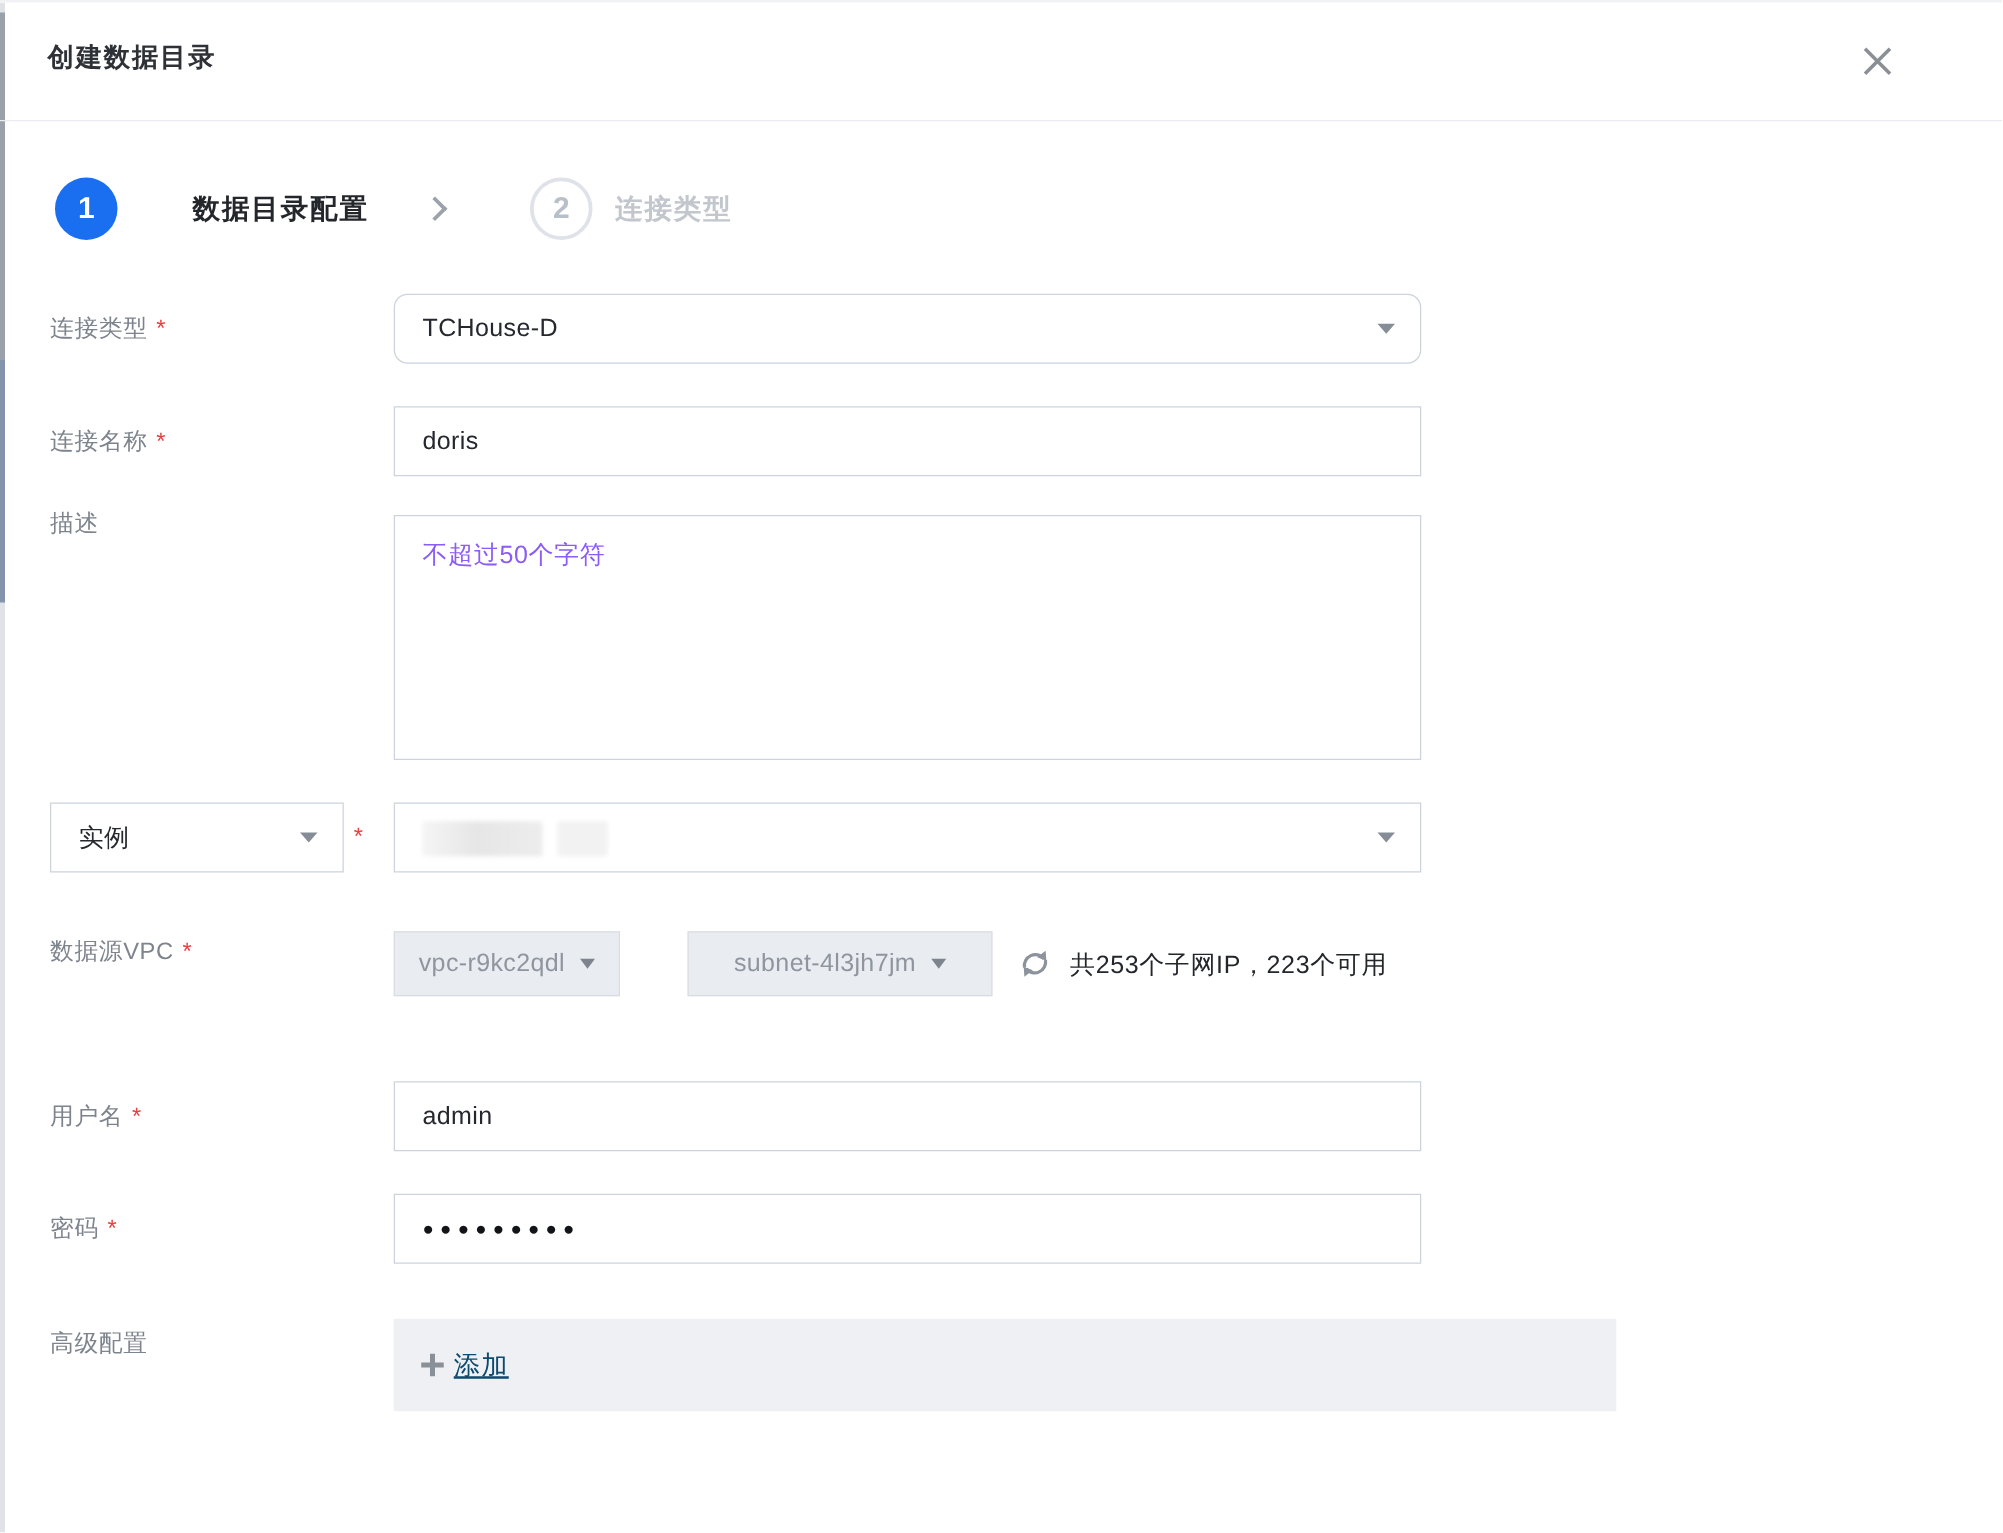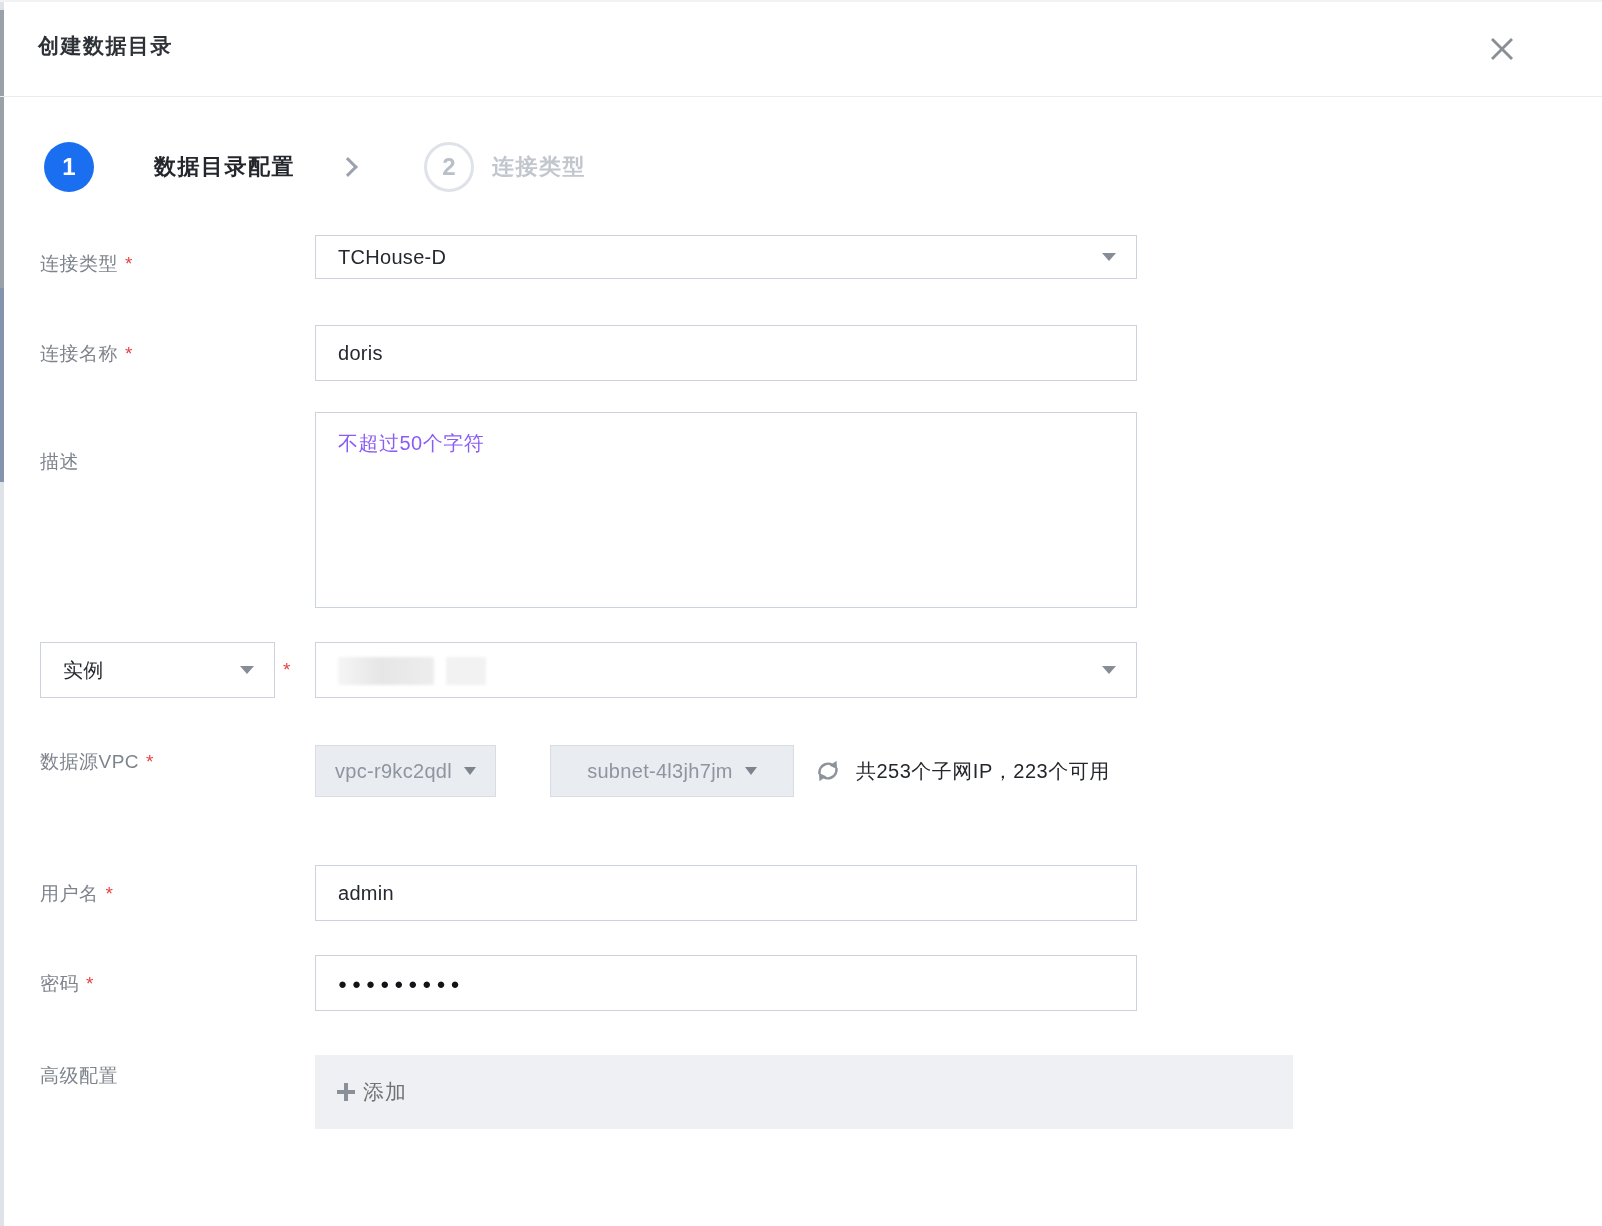--- a/index.html
+++ b/index.html
@@ -37,21 +37,21 @@
   .req { color:#e64242; margin-left:7px; font-size:19px; }
 
   
   .box { position:absolute; background:#fff; border:1px solid #ccd3dd; }
   .box-inner-text { position:absolute; left:22px; top:0; height:100%; display:flex; align-items:center;
     font-size:20px; color:#25282e; letter-spacing:0.3px; }
   .select-arrow { position:absolute; right:20px; top:50%; margin-top:-4px; width:0; height:0;
     border-left:7px solid transparent; border-right:7px solid transparent; border-top:8px solid #878d96; }
   .placeholder-text { position:absolute; left:22px; top:17px; font-size:20px; color:#8b5cf6; letter-spacing:0.5px; }
 
-  .sel-type { left:315px; top:233px; width:822px; height:44px; cursor:pointer; }
+  .sel-type { left:315px; top:233px; width:822px; height:56px; cursor:pointer;border-radius:11px; }
   .inp-name { left:315px; top:323px; width:822px; height:56px; }
   .txt-desc { left:315px; top:410px; width:822px; height:196px; }
 
   .sel-instance-kind { left:40px; top:640px; width:235px; height:56px; cursor:pointer; }
   .instance-req { position:absolute; left:283px; top:656px; }
   .sel-instance { left:315px; top:640px; width:822px; height:56px; cursor:pointer; }
   .redact-1 { position:absolute; left:22px; top:14px; width:96px; height:28px; border-radius:2px;
     background:linear-gradient(90deg,#f5f5f5,#e6e6e6 45%,#ededed); filter:blur(1.5px); }
   .redact-2 { position:absolute; left:130px; top:14px; width:40px; height:28px; border-radius:2px;
     background:#f2f2f2; filter:blur(1.5px); }
@@ -70,21 +70,21 @@
 
   .inp-user { left:315px; top:863px; width:822px; height:56px; }
   .inp-pwd  { left:315px; top:953px; width:822px; height:56px; }
   .pwd-dots { font-size:15px; letter-spacing:5px; color:#121418; font-weight:bold; }
 
   .adv-panel { position:absolute; left:315px; top:1053px; width:978px; height:74px; background:#eef0f4; }
   .add-link { position:absolute; left:22px; top:0; height:100%; display:flex; align-items:center; gap:8px; cursor:pointer; }
   .plus-icon { position:relative; width:18px; height:18px; }
   .plus-icon::before { content:""; position:absolute; left:0; top:7px; width:18px; height:4px; background:#8a9098; }
   .plus-icon::after  { content:""; position:absolute; left:7px; top:0; width:4px; height:18px; background:#8a9098; }
-  .add-label { font-size:21px; color:#737373; letter-spacing:1px; }
+  .add-label { font-size:21px; color:#0c4a6e; letter-spacing:1px;text-decoration:underline; }
 </style>
 </head>
 <body>
 
 <div class="canvas">
 
   <div class="edge-strip"></div>
   <div class="edge-seg-a"></div>
   <div class="edge-seg-b"></div>
 
@@ -113,21 +113,21 @@
   </div>
 
   <div class="f-label" style="top:340px;">
     <span>连接名称</span>
     <span class="req">*</span>
   </div>
   <div class="box inp-name">
     <div class="box-inner-text">doris</div>
   </div>
 
-  <div class="f-label" style="top:448px;text-align:right;">
+  <div class="f-label" style="top:406px;text-align:right;">
     <span>描述</span>
   </div>
   <div class="box txt-desc">
     <div class="placeholder-text">不超过50个字符</div>
   </div>
 
   <div class="box sel-instance-kind">
     <div class="box-inner-text">实例</div>
     <div class="select-arrow"></div>
   </div>

